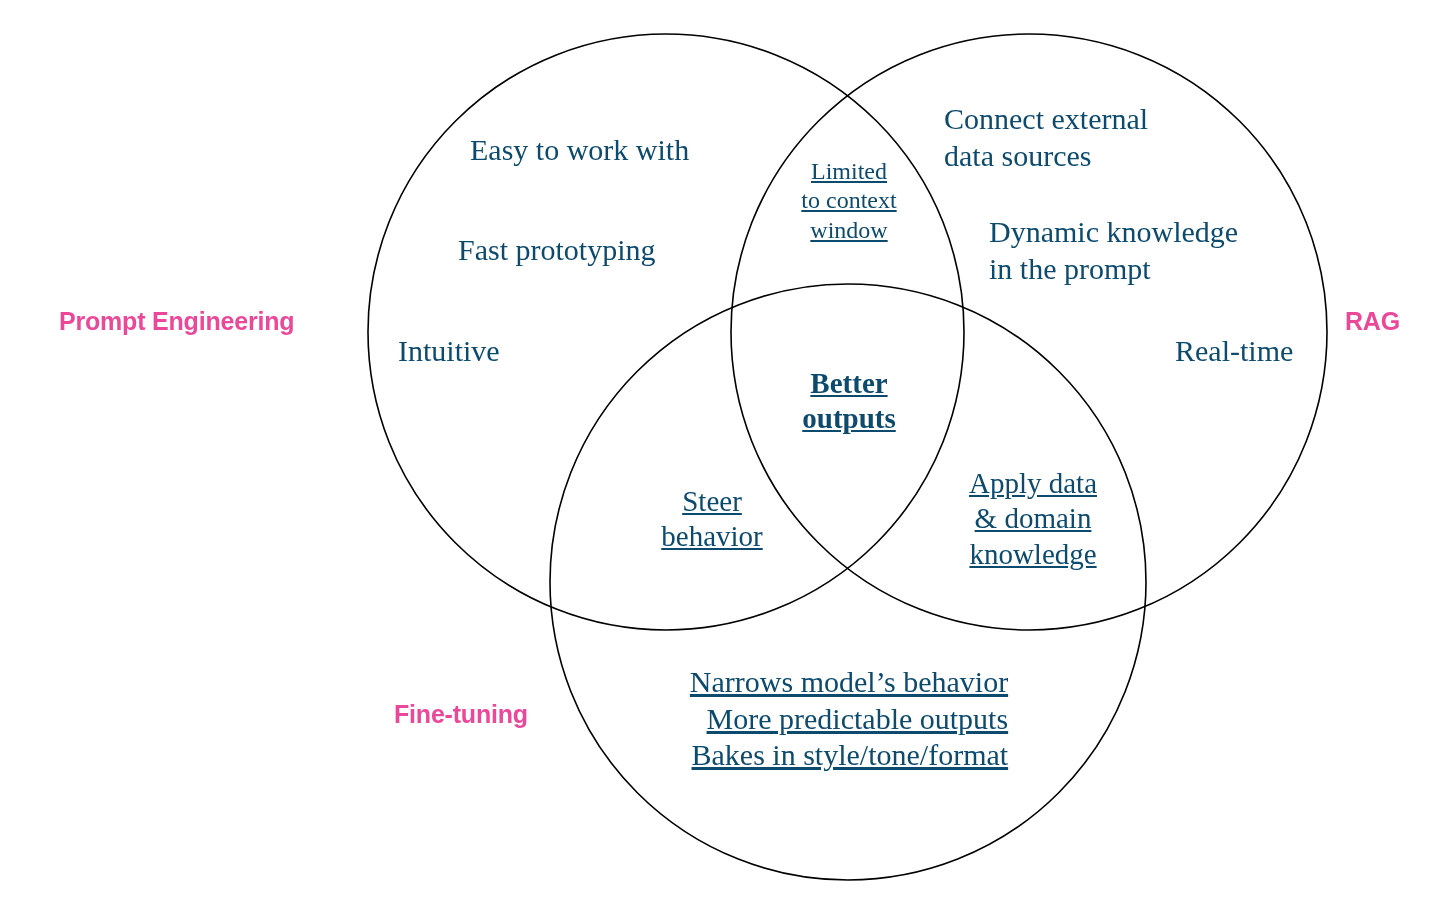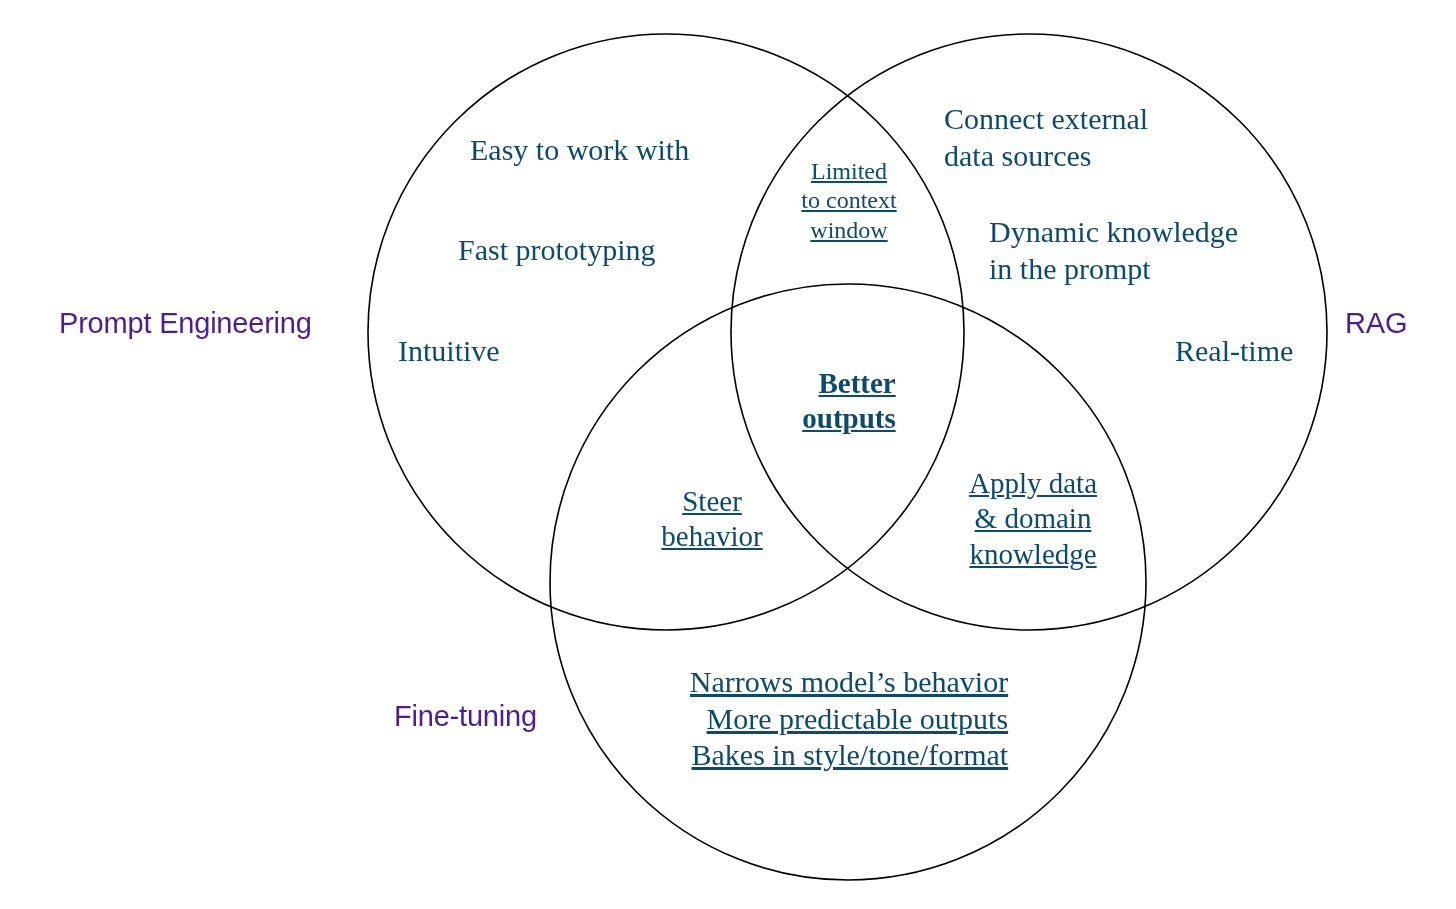--- a/index.html
+++ b/index.html
@@ -28,24 +28,24 @@
   .venn-circle {
     fill: none;
     stroke: #000000;
     stroke-width: 1.6;
   }
 
   
   .set-label {
     position: absolute;
     font-family: "Liberation Sans", "DejaVu Sans", sans-serif;
-    font-weight: normal;
-    font-size: 29px;
+    font-weight: bold;
+    font-size: 25px;
     letter-spacing: -0.2px;
-    color: #4c1d95;
+    color: #ec4899;
     white-space: nowrap;
     line-height: 1;
   }
   #label-prompt-engineering { left: 59px;  top: 309px; }
   #label-rag               { left: 1345px; top: 309px; }
   #label-fine-tuning       { left: 394px;  top: 702px; }
 
   
   .region-text {
     position: absolute;
@@ -71,21 +71,21 @@
 
   
   #text-limited-context   { left: 849px; top: 157px; }
 
   
   #text-connect-external  { left: 944px; top: 101px; }
   #text-dynamic-knowledge { left: 989px; top: 214px; }
   #text-real-time         { left: 1133px; top: 333px; margin-left: 42px; }
 
   
-  #text-better-outputs    { left: 849px; top: 366px; text-align: right; }
+  #text-better-outputs    { left: 849px; top: 366px; }
 
   
   #text-steer-behavior    { left: 668px; top: 484px; margin-left: 44px; }
 
   
   #text-apply-data        { left: 1033px; top: 466px; }
 
   
   #text-fine-tune-only    { left: 849px; top: 664px; text-align: right; }
 </style>

